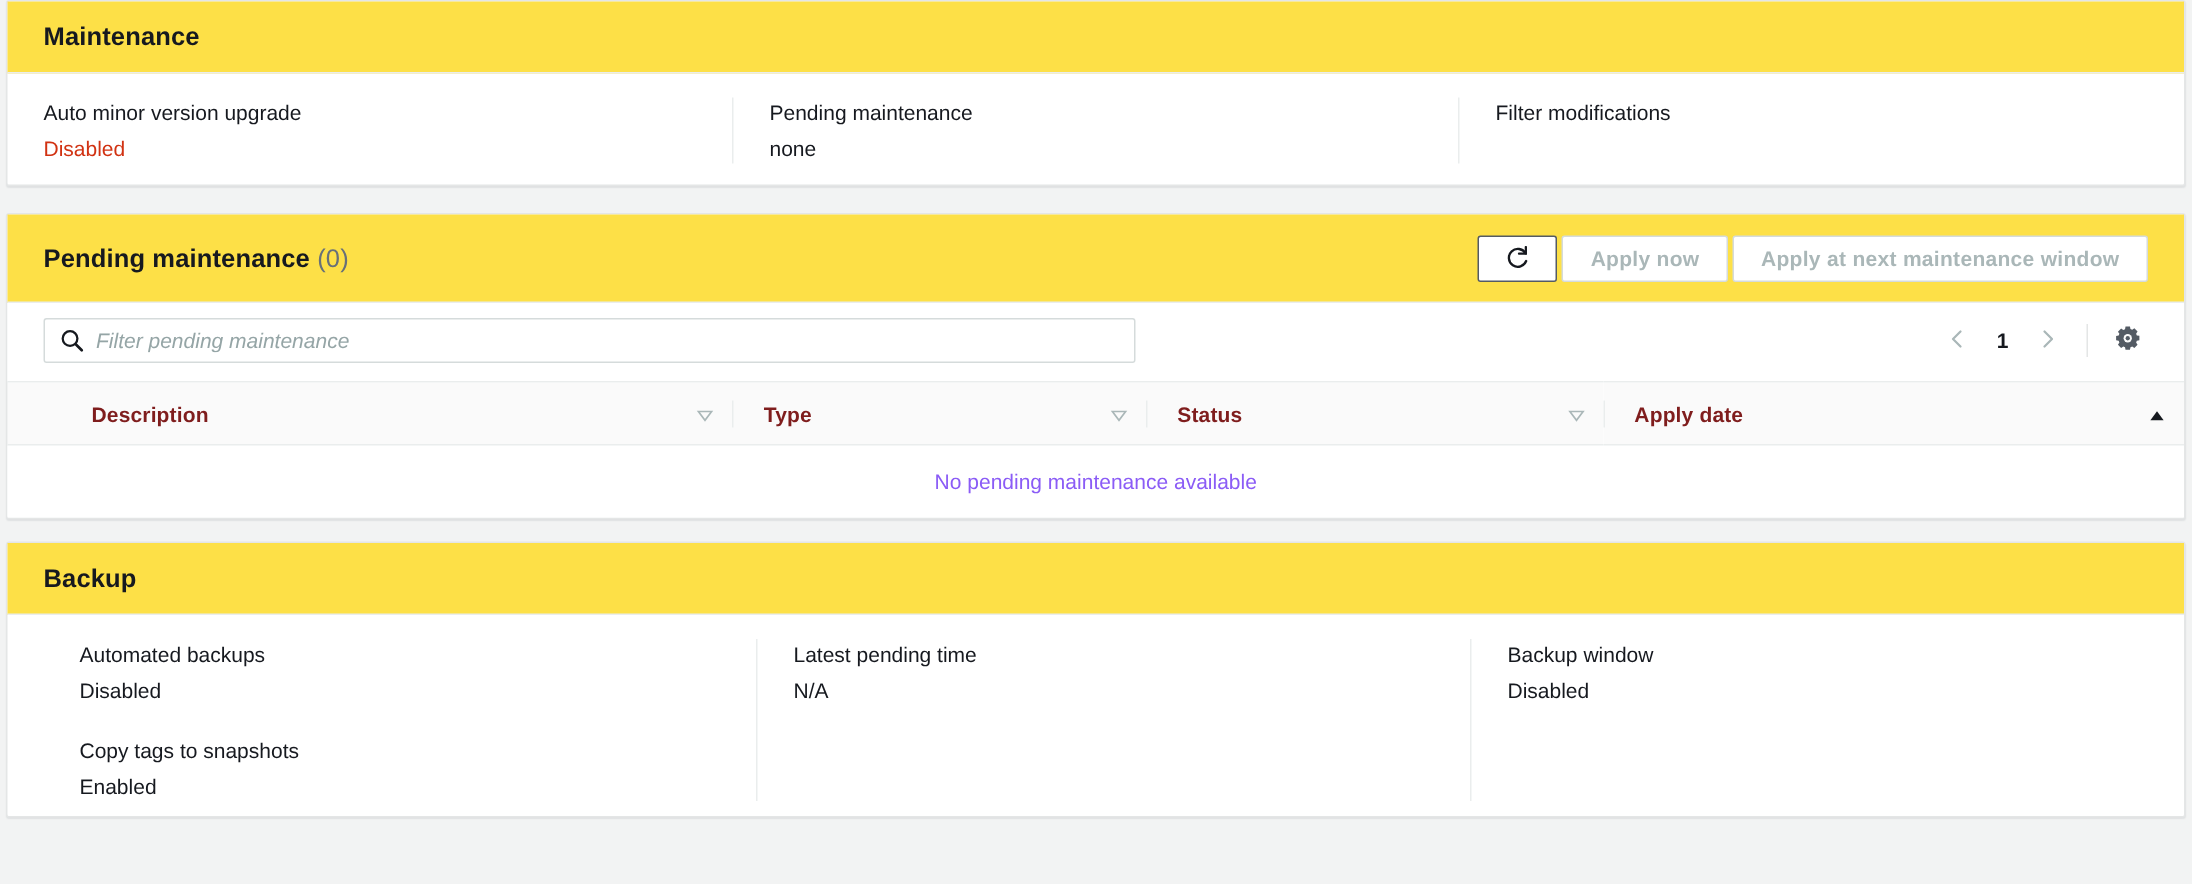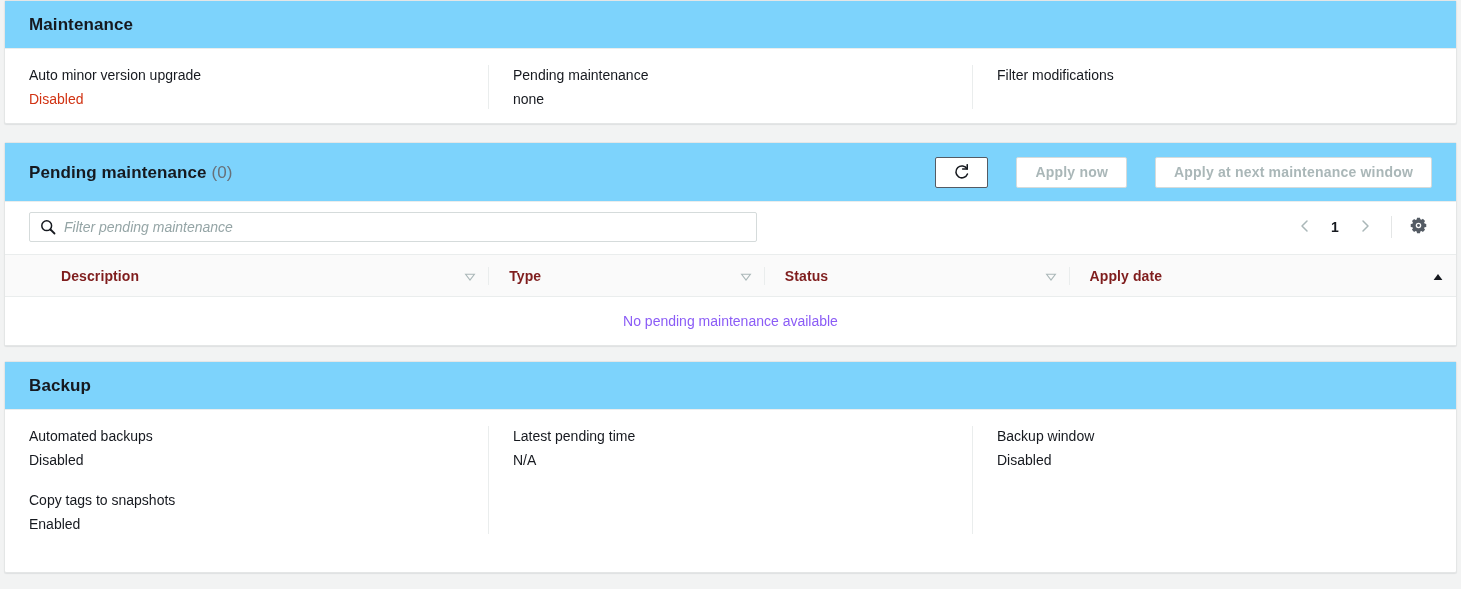--- a/index.html
+++ b/index.html
@@ -24,21 +24,21 @@
 
   
   .panel {
     background: #ffffff;
     border: 1px solid #e4e6e6;
     border-radius: 2px;
     box-shadow: 0 1px 1px 0 rgba(0,28,36,0.08);
     margin: 0 4px;
   }
   .panel-header {
-    background: #7dd3fc;
+    background: #fde047;
     border-bottom: 1px solid #eaeded;
     padding: 14px 24px 13px 24px;
     display: flex;
     align-items: center;
     justify-content: space-between;
   }
   .panel-title {
     font-size: 17px;
     font-weight: bold;
     letter-spacing: 0.1px;
@@ -73,21 +73,21 @@
     font-size: 14px;
     line-height: 20px;
   }
   .attr-value.danger { color: #d13212; }
   .attr-block + .attr-block { margin-top: 20px; }
 
   
   #maintenance-attrs .attr-col { padding: 0 24px; }
 
   
-  .btn-row { display: flex; align-items: center; gap: 28px; }
+  .btn-row { display: flex; align-items: center; gap: 3px; }
   .btn {
     font-family: "Liberation Sans", sans-serif;
     font-size: 14px;
     font-weight: bold;
     letter-spacing: 0.2px;
     border-radius: 2px;
     background: #ffffff;
     padding: 0 18px;
     height: 31px;
     line-height: 29px;
@@ -380,21 +380,21 @@
       </tbody>
     </table>
   </section>
 
   <div class="gap-xs"></div>
 
   <section class="panel">
     <div class="panel-header">
       <span class="panel-title">Backup</span>
     </div>
-    <div class="attr-grid" style="padding:16px 0 38px 0;">
+    <div class="attr-grid" style="padding:16px 0 10px 0;margin-left:24px;">
 
       <div class="attr-col">
         <div class="attr-block">
           <div class="attr-label">Automated backups</div>
           <div class="attr-value">Disabled</div>
         </div>
         <div class="attr-block">
           <div class="attr-label">Copy tags to snapshots</div>
           <div class="attr-value">Enabled</div>
         </div>

